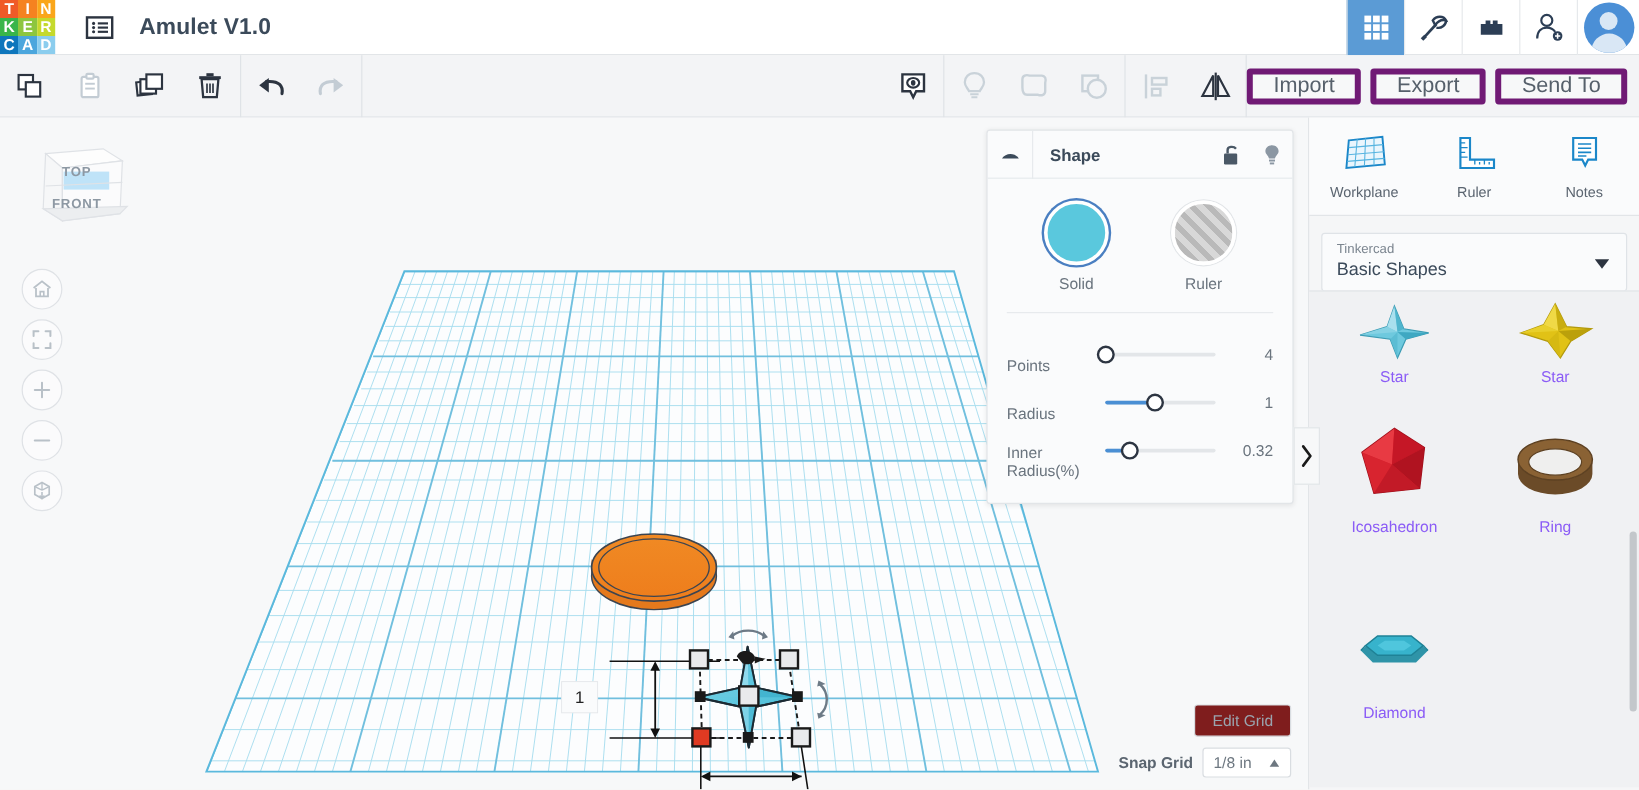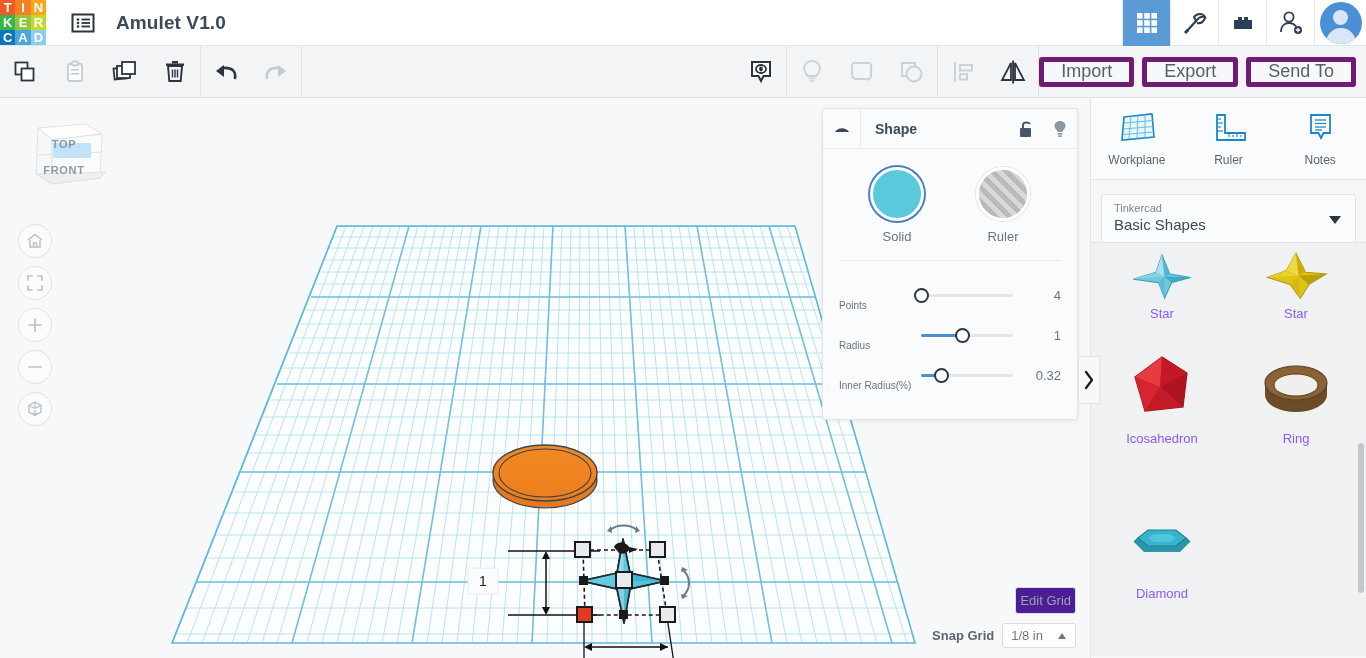--- a/index.html
+++ b/index.html
@@ -93,22 +93,22 @@
   .nav-btns { position: absolute; left: 18px; top: 126px; }
   .nav-btn {
     width: 34px; height: 34px; border: 1px solid #dfe2e6; border-radius: 50%;
     background: #fbfbfc; margin-bottom: 8px; display: flex; align-items: center;
     justify-content: center; cursor: pointer;
   }
 
   
   .grid-ctrls { position: absolute; right: 14px; bottom: 10px; text-align: right; }
   .edit-grid {
-    display: inline-block; padding: 5px 4px; border: 1px solid #d9dde1; border-radius: 3px;
-    background: #4c1d95; color: #9aa4ae; font-size: 13px; cursor: pointer;
+    display: inline-block; padding: 5px 14px; border: 1px solid #d9dde1; border-radius: 3px;
+    background: #7f1d1d; color: #9aa4ae; font-size: 13px; cursor: pointer;
   }
   .snap-row { display: flex; align-items: center; justify-content: flex-end; margin-top: 9px; gap: 8px; }
   .snap-label { font-size: 13px; color: #5b6570; font-weight: bold; }
   .snap-select {
     border: 1px solid #d9dde1; border-radius: 3px; background: #fff; color: #6d7780;
     font-size: 13px; padding: 4px 8px; display: flex; align-items: center; gap: 14px;
     cursor: pointer;
   }
 
   
@@ -138,21 +138,21 @@
   .swatch { width: 54px; height: 54px; border-radius: 50%; margin: 0 auto; }
   .swatch.solid { background: #5ac8dd; border: 3px solid #fff; box-shadow: 0 0 0 2px #4a7fc1; }
   .swatch.hole {
     border: 3px solid #fff; box-shadow: 0 0 0 1px #e2e5e8;
     background: repeating-linear-gradient(45deg, #b9b9b9 0 5px, #d8d8d8 5px 10px);
   }
   .mode-label { margin-top: 8px; font-size: 13px; color: #6a747e; }
   .insp-divider { height: 1px; background: #e7eaed; margin: 0 16px; }
   .sliders { padding: 14px 16px 18px 16px; }
   .slider-row { display: flex; align-items: center; height: 40px; }
-  .sl-label { width: 78px; font-size: 10px; color: #6a747e; line-height: 1.15; margin-top: 21px; }
+  .sl-label { width: 78px; font-size: 13px; color: #6a747e; line-height: 1.15; margin-top: 21px; }
   .sl-track {
     position: relative; width: 92px; height: 3px; background: #e3e6e9; border-radius: 2px;
     margin-left: 4px; cursor: pointer;
   }
   .sl-fill { position: absolute; left: 0; top: 0; height: 3px; background: #4a8fd4; border-radius: 2px; }
   .sl-knob {
     position: absolute; top: -6px; width: 15px; height: 15px; border-radius: 50%;
     background: #fff; border: 2px solid #2d3542; margin-left: -7px;
   }
   .sl-val { margin-left: auto; font-size: 13px; color: #6a747e; }

